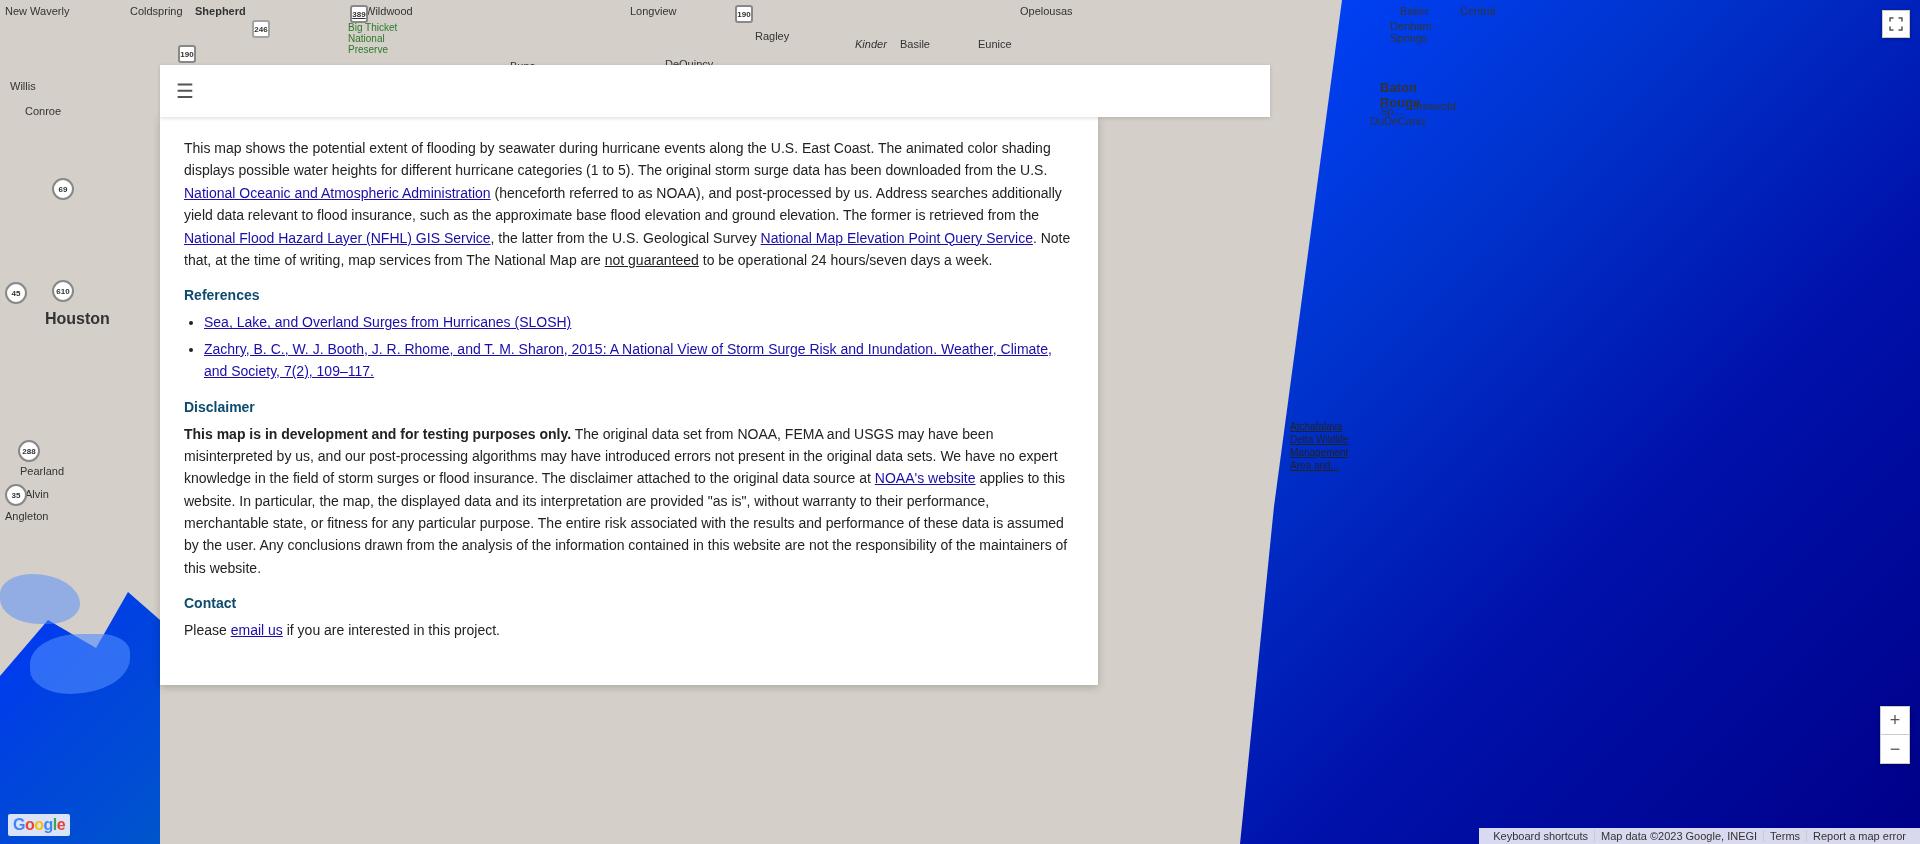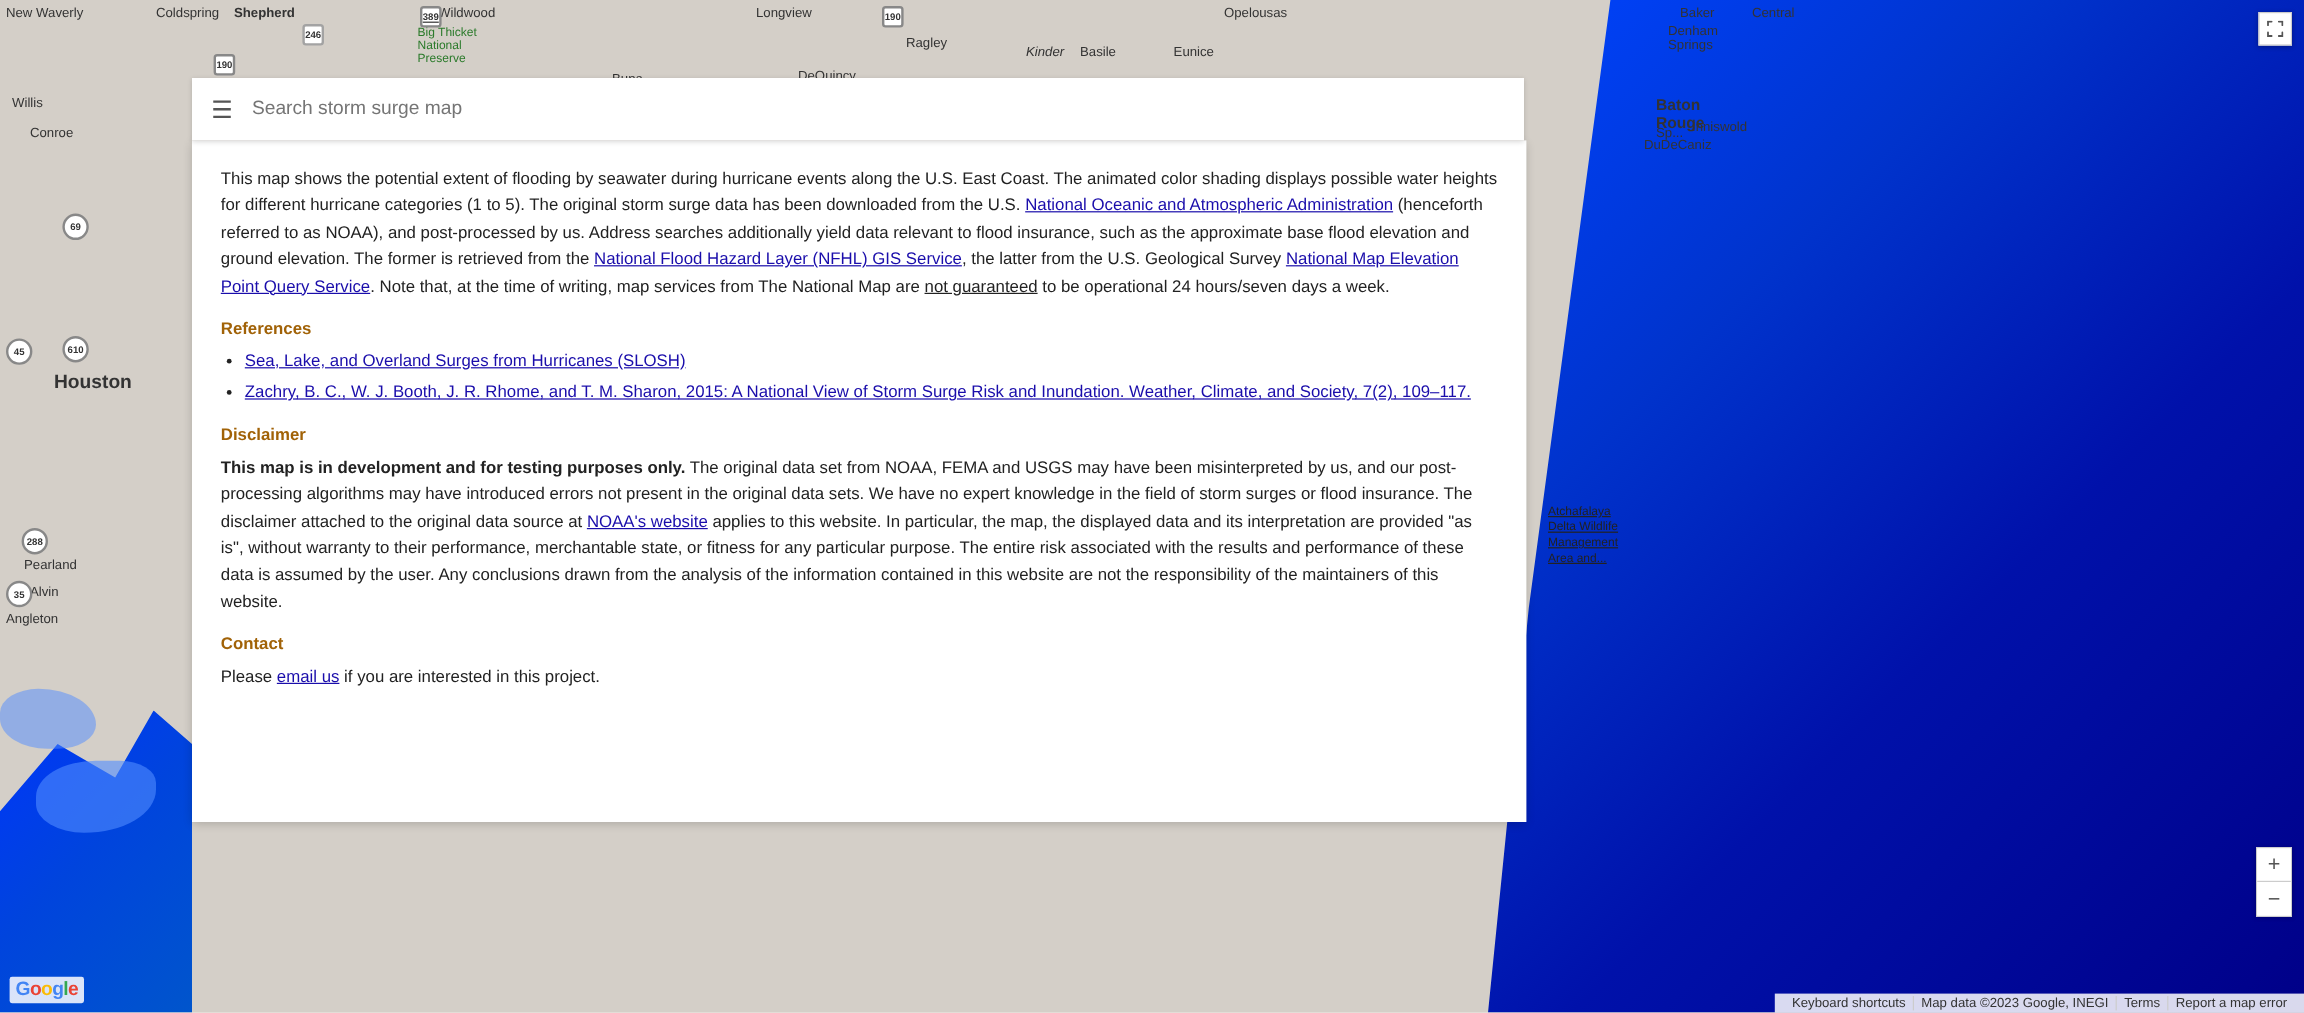--- a/index.html
+++ b/index.html
@@ -142,21 +142,21 @@
       font-size: 16px;
       color: #aaa;
       background: transparent;
     }
 
     
     .content-panel {
       position: absolute;
       top: 117px;
       left: 160px;
-      width: 1112px;
+      width: 938px;
       height: 568px;
       background: white;
       overflow-y: auto;
       padding: 20px 24px 20px 24px;
       box-shadow: 0 2px 8px rgba(0,0,0,0.2);
     }
 
     .content-panel p {
       font-size: 14px;
       line-height: 1.6;
@@ -165,21 +165,21 @@
     }
 
     .content-panel a {
       color: #1a0dab;
       text-decoration: underline;
     }
 
     .content-panel h3 {
       font-size: 14px;
       font-weight: bold;
-      color: #a16207;
+      color: #0c4a6e;
       margin: 16px 0 8px 0;
     }
 
     .content-panel ul {
       margin-left: 20px;
       margin-bottom: 12px;
     }
 
     .content-panel ul li {
       font-size: 14px;
@@ -250,21 +250,20 @@
   <div style="position:absolute; top:5px; left:735px; width:18px; height:18px; background:white; border:2px solid #888; border-radius:3px; display:flex; align-items:center; justify-content:center; font-size:8px; font-weight:bold; color:#333;">190</div>
   <div style="position:absolute; top:282px; left:5px; width:22px; height:22px; background:white; border:2px solid #888; border-radius:50%; display:flex; align-items:center; justify-content:center; font-size:8px; font-weight:bold; color:#333;">45</div>
   <div style="position:absolute; top:178px; left:52px; width:22px; height:22px; background:white; border:2px solid #888; border-radius:50%; display:flex; align-items:center; justify-content:center; font-size:8px; font-weight:bold; color:#333;">69</div>
   <div style="position:absolute; top:280px; left:52px; width:22px; height:22px; background:white; border:2px solid #888; border-radius:50%; display:flex; align-items:center; justify-content:center; font-size:8px; font-weight:bold; color:#333;">610</div>
   <div style="position:absolute; top:440px; left:18px; width:22px; height:22px; background:white; border:2px solid #888; border-radius:50%; display:flex; align-items:center; justify-content:center; font-size:8px; font-weight:bold; color:#333;">288</div>
   <div style="position:absolute; top:484px; left:5px; width:22px; height:22px; background:white; border:2px solid #888; border-radius:50%; display:flex; align-items:center; justify-content:center; font-size:8px; font-weight:bold; color:#333;">35</div>
 </div>
 
 <div class="header">
   <span class="menu-icon">☰</span>
-  <input class="search-bar" type="text" placeholder="Search storm surge map" style="">
 </div>
 
 <div class="content-panel">
 
   <p>
     This map shows the potential extent of flooding by seawater during hurricane events along the U.S. East Coast. The animated color shading displays possible water heights for different hurricane categories (1 to 5). The original storm surge data has been downloaded from the U.S. <a href="#">National Oceanic and Atmospheric Administration</a> (henceforth referred to as NOAA), and post-processed by us. Address searches additionally yield data relevant to flood insurance, such as the approximate base flood elevation and ground elevation. The former is retrieved from the <a href="#">National Flood Hazard Layer (NFHL) GIS Service</a>, the latter from the U.S. Geological Survey <a href="#">National Map Elevation Point Query Service</a>. Note that, at the time of writing, map services from The National Map are <u>not guaranteed</u> to be operational 24 hours/seven days a week.
   </p>
 
   <h3>References</h3>
 

